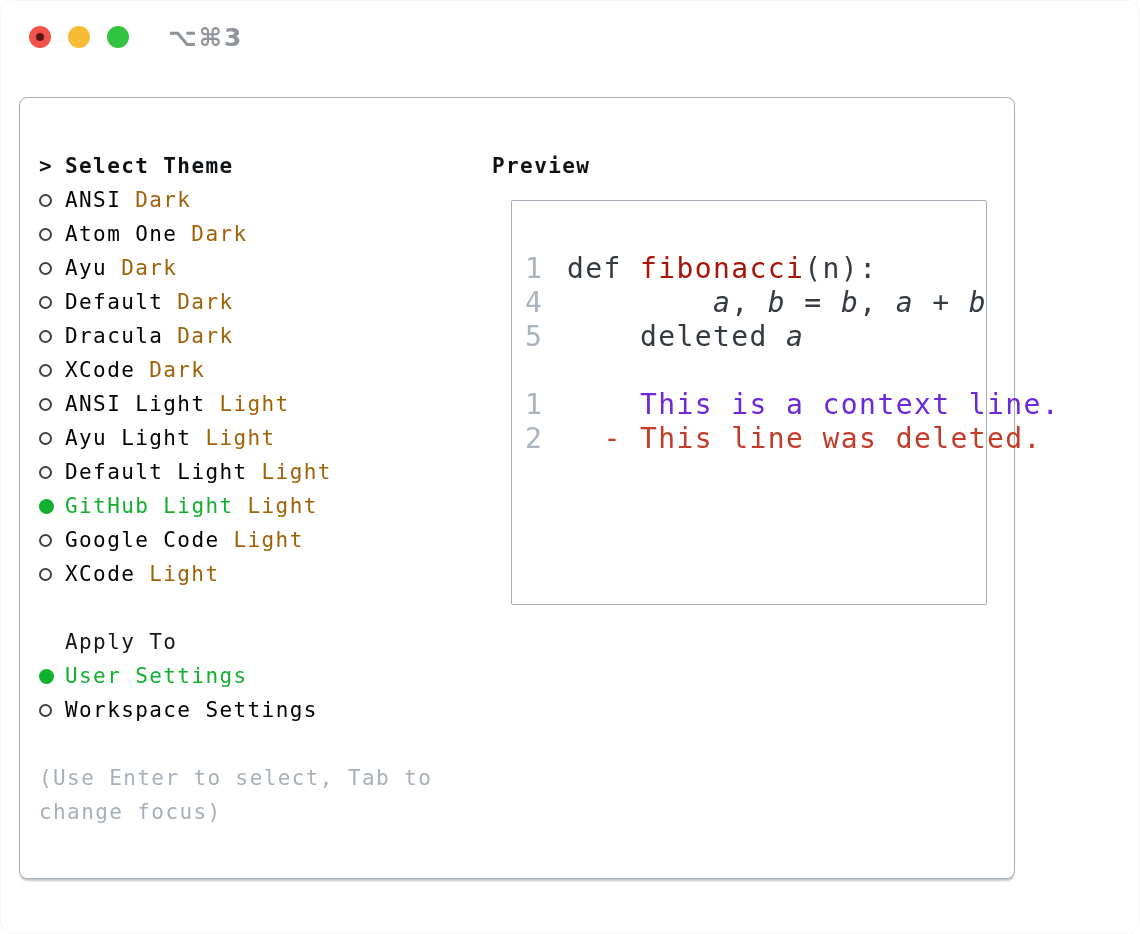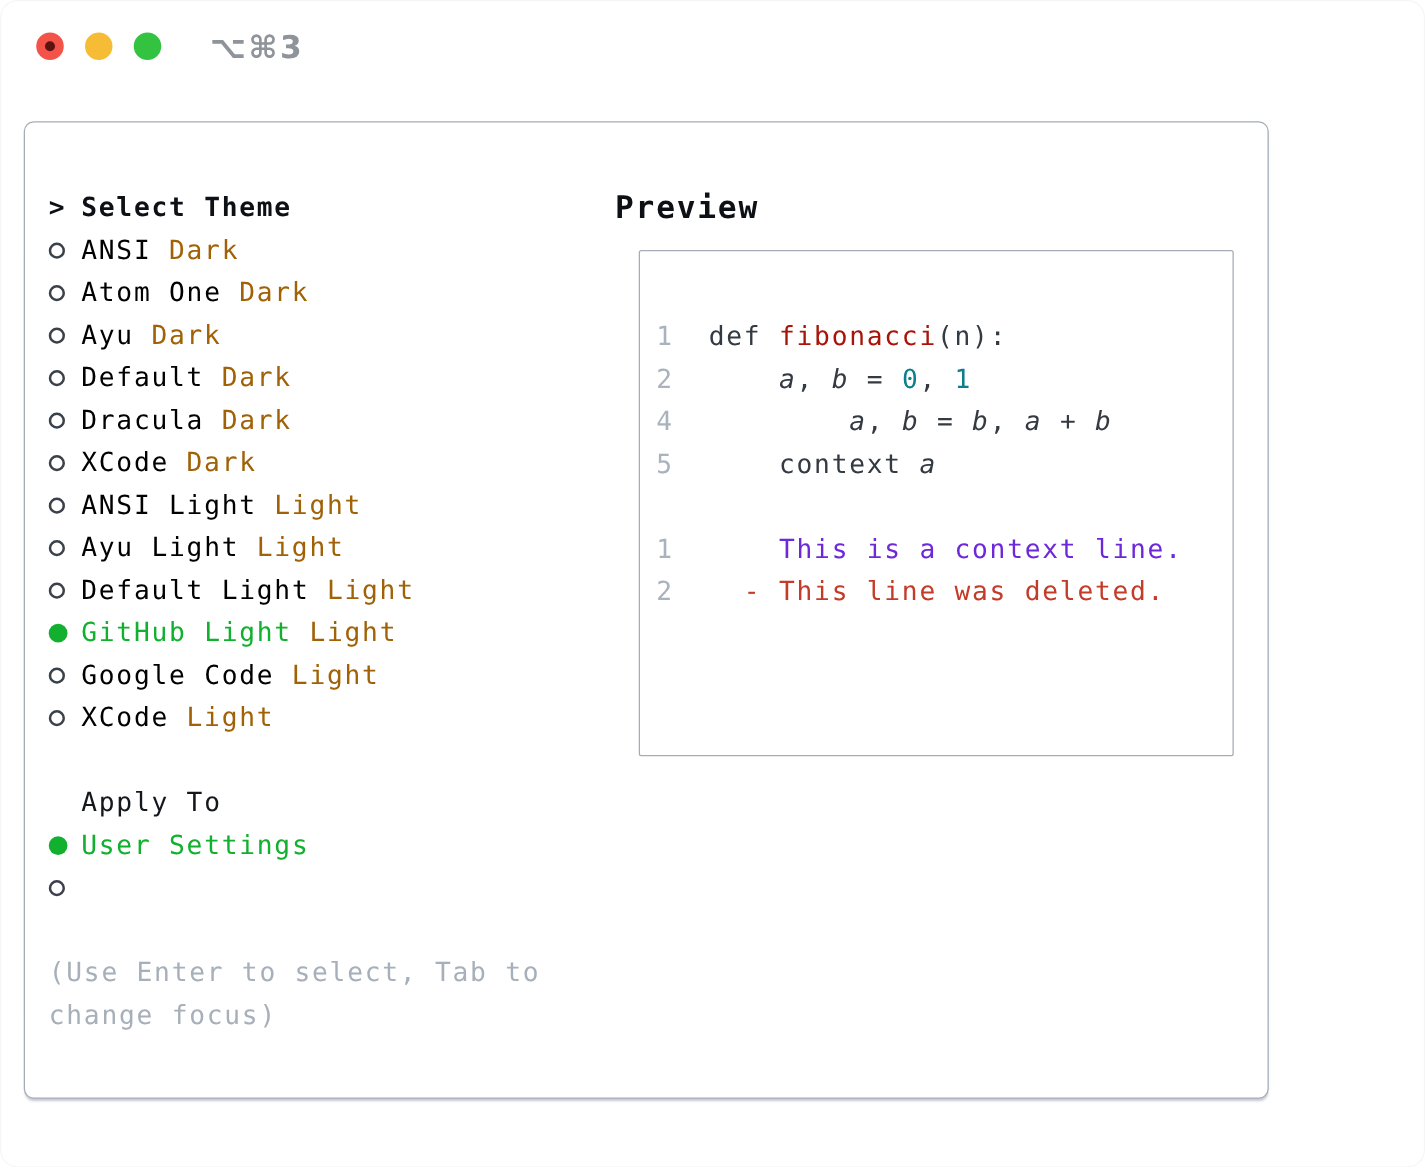--- a/index.html
+++ b/index.html
@@ -43,23 +43,23 @@
   .ring { width:13px; height:13px; border:2px solid #3a414a; border-radius:50%; background:transparent; }
   .row.selected .ring { width:15px; height:15px; border:none; background:#12b02f; }
   .hdr { font-weight:bold; color:#0d1116; }
   .hdr2 { color:#14181d; }
   .item-name { color:#000000; }
   .row.selected .item-name { color:#12b02f; }
   .item-tag { color:#a16207; margin-left:14px; }
   .hint { margin-top:0; color:#a7b0ba; line-height:34px; white-space:normal; width:470px; }
 
   
-  .preview-title { position:absolute; left:472px; top:51px; height:34px; line-height:34px; font-size:25px; font-weight:bold; letter-spacing:1.4px; color:#0d1116; white-space:nowrap; }
+  .preview-title { position:absolute; left:472px; top:51px; height:34px; line-height:34px; font-size:21px; font-weight:bold; letter-spacing:1.4px; color:#0d1116; white-space:nowrap; }
   .preview-box { position:absolute; left:491px; top:102px; width:476px; height:405px; border:1.5px solid #a4acb6; border-radius:2px; background:#ffffff; }
-  .code { position:absolute; left:13px; top:51px; font-size:21px; letter-spacing:1.4px; }
+  .code { position:absolute; left:13px; top:51px; font-size:28px; letter-spacing:1.4px; }
   .cline { height:34px; line-height:34px; white-space:pre; }
   .lnum { display:inline-block; width:42px; color:#aab3bd; white-space:pre; }
   .tok { white-space:pre; }
   .tok-fg      { color:#333a42; }
   .tok-fn      { color:#a81409; }
   .tok-num     { color:#0b7f8d; }
   .tok-builtin { color:#2090cc; font-style:italic; }
   .tok-var     { color:#333a42; font-style:italic; }
   .tok-ctx     { color:#6d28d9; }
   .tok-del     { color:#c33b29; }
@@ -197,36 +197,36 @@
     <span class="marker">
               <span class="ring"></span>
             </span>
     <span class="item-name">User Settings</span>
   </div>
 
   <div class="row item">
     <span class="marker">
               <span class="ring"></span>
             </span>
+    <span class="item-name">Workspace Settings</span>
   </div>
 </div>
 
       <div class="spacer"></div>
 
       <div class="hint">(Use Enter to select, Tab to change focus)</div>
     </div>
 
     <div class="preview-title">Preview</div>
 
     <div class="preview-box">
       <div class="code" id="preview-code">
           <div class="cline"><span class="lnum">1</span><span class="tok tok-fg">def </span><span class="tok tok-fn">fibonacci</span><span class="tok tok-fg">(n):</span></div>
-          <div class="cline"><span class="lnum">2</span><span class="tok tok-fg">    </span><span class="tok tok-var">a</span><span class="tok tok-fg">, </span><span class="tok tok-var">b</span><span class="tok tok-fg"> = </span><span class="tok tok-num">0</span><span class="tok tok-fg">, </span><span class="tok tok-num">1</span></div>
           <div class="cline"><span class="lnum">4</span><span class="tok tok-fg">        </span><span class="tok tok-var">a</span><span class="tok tok-fg">, </span><span class="tok tok-var">b</span><span class="tok tok-fg"> = </span><span class="tok tok-var">b</span><span class="tok tok-fg">, </span><span class="tok tok-var">a</span><span class="tok tok-fg"> + </span><span class="tok tok-var">b</span></div>
-          <div class="cline"><span class="lnum">5</span><span class="tok tok-fg">    context </span><span class="tok tok-var">a</span></div>
+          <div class="cline"><span class="lnum">5</span><span class="tok tok-fg">    deleted </span><span class="tok tok-var">a</span></div>
           <div class="cline"><span class="lnum"></span></div>
           <div class="cline"><span class="lnum">1</span><span class="tok tok-ctx">    This is a context line.</span></div>
           <div class="cline"><span class="lnum">2</span><span class="tok tok-del">  - This line was deleted.</span></div>
         </div>
     </div>
 
   </div>
 </div>
 
 </body></html>

